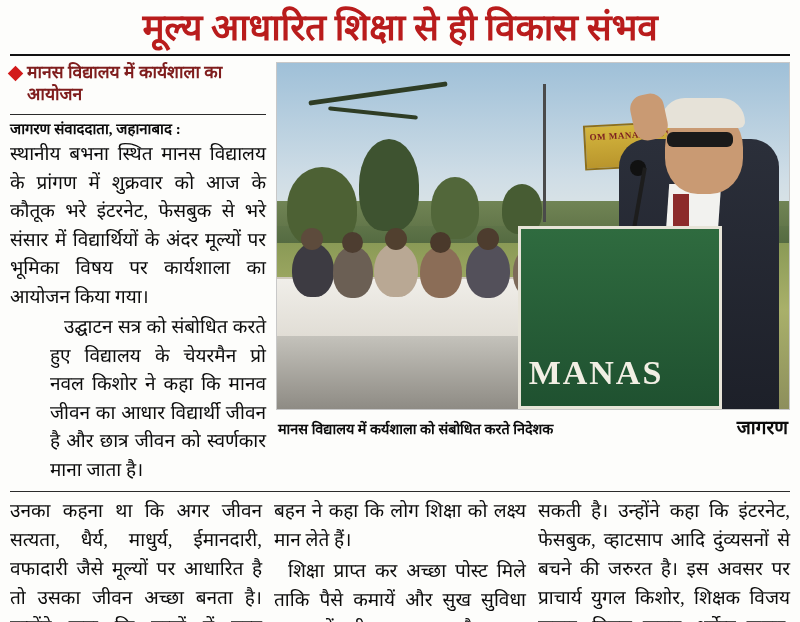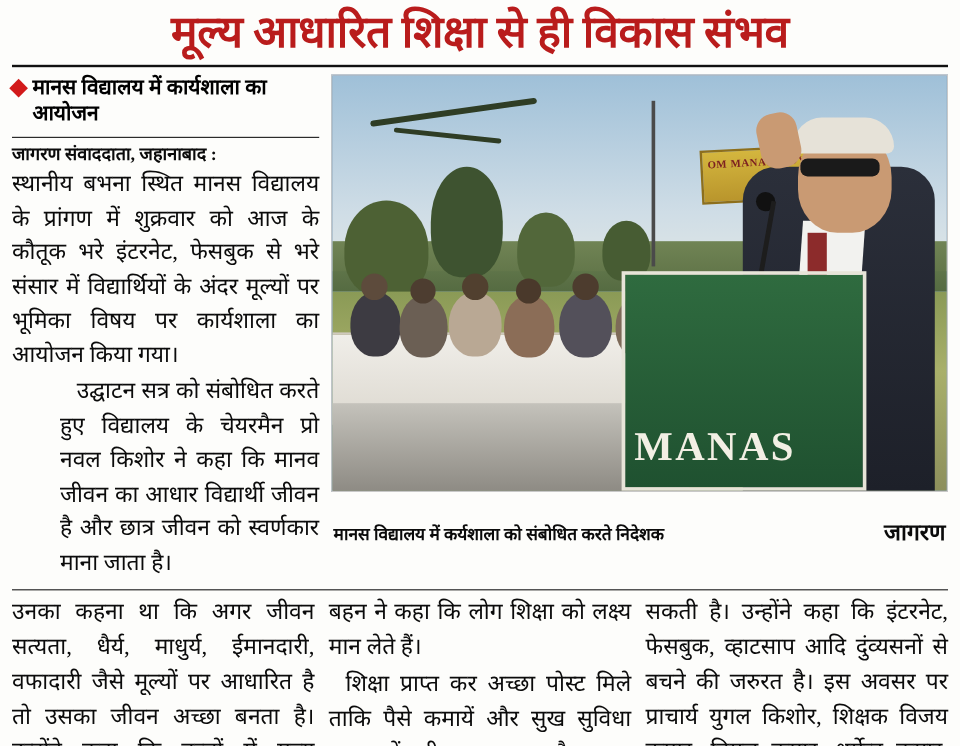--- a/index.html
+++ b/index.html
@@ -59,21 +59,21 @@
     width: 11px; height: 11px;
     background: #d21a1a;
     transform: rotate(45deg);
     margin-top: 6px;
     flex: 0 0 11px;
   }
   .subhead {
     font-weight: bold;
     font-size: 17.5px;
     line-height: 1.25;
-    color: #000000;
+    color: #7f1d1d;
   }
   .thin-rule {
     height: 1px;
     background: #2b2b2b;
     margin: 4px 0 5px 0;
   }
   .byline {
     font-size: 15px;
     font-weight: bold;
     line-height: 1.3;
@@ -270,21 +270,21 @@
     position: absolute;
     left: 52%; top: 6%;
     width: 3px; height: 40%;
     background: #4a4a4a;
   }
 
   .caption-row {
     display: flex;
     justify-content: space-between;
     align-items: baseline;
-    padding: 20px 2px 0 2px;
+    padding: 4px 2px 0 2px;
   }
   .caption {
     font-size: 14.4px;
     font-weight: bold;
     line-height: 1.25;
   }
   .credit {
     font-size: 19px;
     font-weight: bold;
     white-space: nowrap;

